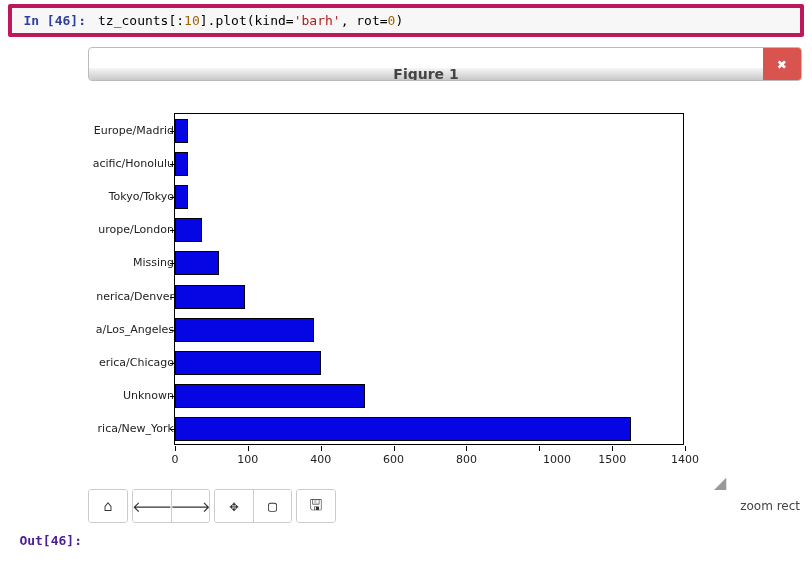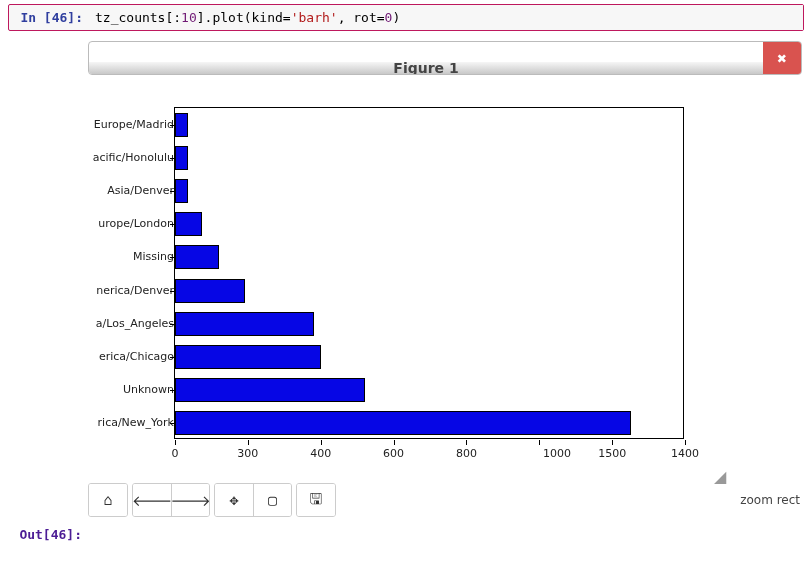--- a/index.html
+++ b/index.html
@@ -13,21 +13,21 @@
       background: #fff;
       width: 812px;
       height: 576px;
       overflow: hidden;
     }
     .input-row, .output-row {
       display: flex;
       align-items: flex-start;
     }
     .input-row {
-      border: 1px solid #be185d;
+      border: 4px solid #be185d;
       border-radius: 2px;
       margin: 4px 8px 10px 8px;
       padding: 0;
       background: #f7f7f7;
     }
     .prompt {
       width: 80px;
       flex-shrink: 0;
       text-align: right;
       padding: 5px 6px 0 0;
@@ -37,21 +37,21 @@
     .in-prompt { color: #303F9F; font-weight: bold; }
     .out-prompt { color: #4c1d95; font-weight: bold; margin-left: 8px; padding-top: 4px;}
     .code-area {
       flex: 1;
       background: #f7f7f7;
       padding: 5px 6px;
       font-family: "DejaVu Sans Mono", monospace;
       font-size: 13px;
       white-space: pre;
     }
-    .code-area .num { color: #701a75; }
+    .code-area .num { color: #a16207; }
     .code-area .str { color: #b21b1b; }
     .figure-zone {
       margin-left: 88px;
       margin-right: 10px;
     }
     .fig-titlebar {
       display: flex;
       align-items: stretch;
       border: 1px solid #bbb;
       border-radius: 4px;
@@ -199,21 +199,21 @@
         <span>✖</span>
       </div>
   </div>
 
   <div class="chart-wrap">
     <div class="plot-area" id="plot-area" style="height:380px;">
 
     <div class="y-labels" style="width: 86px; height: 332px; top: 14px;">
           <div class="y-label" style="top: 16.6px;">Europe/Madrid</div>
           <div class="y-label" style="top: 49.8px;">acific/Honolulu</div>
-          <div class="y-label" style="top: 83px;">Asia/Denver</div>
+          <div class="y-label" style="top: 83px;">Tokyo/Tokyo</div>
           <div class="y-label" style="top: 116.2px;">urope/London</div>
           <div class="y-label" style="top: 149.4px;">Missing</div>
           <div class="y-label" style="top: 182.6px;">nerica/Denver</div>
           <div class="y-label" style="top: 215.8px;">a/Los_Angeles</div>
           <div class="y-label" style="top: 249px;">erica/Chicago</div>
           <div class="y-label" style="top: 282.2px;">Unknown</div>
           <div class="y-label" style="top: 315.4px;">rica/New_York</div>
         </div>
         <div class="plot-box" style="left: 86px; top: 14px; width: 510px; height: 332px;">
           <div class="y-tick-line" style="top: 16.6px;"></div>
@@ -233,21 +233,21 @@
           <div class="bar" style="left: 0px; top: 137.4px; width: 43.7143px; height: 24px;"></div>
           <div class="bar" style="left: 0px; top: 170.6px; width: 69.5786px; height: 24px;"></div>
           <div class="bar" style="left: 0px; top: 203.8px; width: 139.157px; height: 24px;"></div>
           <div class="bar" style="left: 0px; top: 237px; width: 145.714px; height: 24px;"></div>
           <div class="bar" style="left: 0px; top: 270.2px; width: 189.793px; height: 24px;"></div>
           <div class="bar" style="left: 0px; top: 303.4px; width: 455.721px; height: 24px;"></div>
           <div class="x-ticks" style="top: 332px;">
             <div class="x-tick-line" style="left: 0px;"></div>
             <div class="x-tick-label" style="left: 0px;">0</div>
             <div class="x-tick-line" style="left: 72.8571px;"></div>
-            <div class="x-tick-label" style="left: 72.8571px;">300</div>
+            <div class="x-tick-label" style="left: 72.8571px;">100</div>
             <div class="x-tick-line" style="left: 145.714px;"></div>
             <div class="x-tick-label" style="left: 145.714px;">400</div>
             <div class="x-tick-line" style="left: 218.571px;"></div>
             <div class="x-tick-label" style="left: 218.571px;">600</div>
             <div class="x-tick-line" style="left: 291.429px;"></div>
             <div class="x-tick-label" style="left: 291.429px;">800</div>
             <div class="x-tick-line" style="left: 364.286px;"></div>
             <div class="x-tick-label" style="left: 382px;">1000</div>
             <div class="x-tick-line" style="left: 437.143px;"></div>
             <div class="x-tick-label" style="left: 437.143px;">1500</div>

